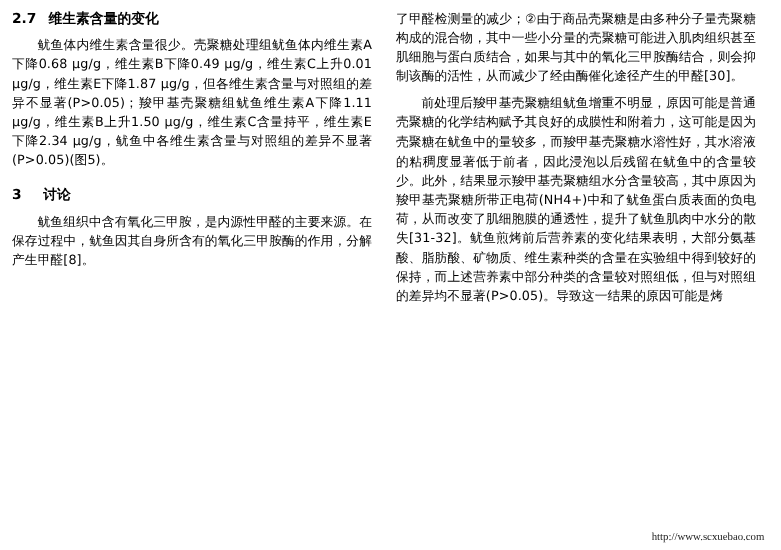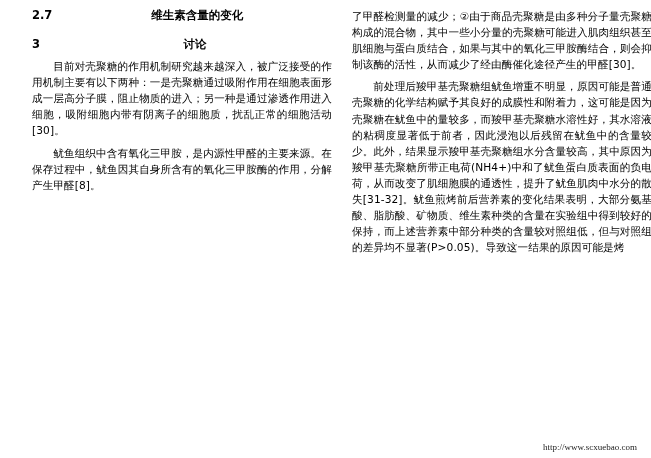--- a/index.html
+++ b/index.html
@@ -13,21 +13,21 @@
     font-family: "DejaVu Sans", "Liberation Sans", sans-serif;
     color: #000000;
     position: relative;
     overflow: hidden;
   }
   .page {
     position: relative;
     width: 651px;
     height: 458px;
     box-sizing: border-box;
-    padding: 8px 14px 0 32px;
+    padding: 8px 14px 0 10px;
   }
   .columns {
     display: flex;
     flex-direction: row;
     gap: 20px;
     align-items: flex-start;
   }
   .col {
     width: 300px;
     flex: 0 0 300px;
@@ -39,21 +39,20 @@
     font-weight: bold;
     margin: 0 0 6px 0;
     line-height: 1.35;
   }
   .sec-num {
     flex: 0 0 auto;
     margin-right: 10px;
   }
   .sec-title {
     flex: 1 1 auto;
-    text-align: center;
   }
   .sec-head.discussion .sec-num {
     margin-right: 18px;
   }
   p.body {
     font-size: 10.6px;
     line-height: 1.52;
     margin: 0 0 0 0;
     text-align: justify;
     text-justify: inter-ideograph;
@@ -84,29 +83,29 @@
 <div class="page">
   <div class="columns">
 
     <div class="col">
 
       <div class="sec-head">
         <span class="sec-num">2.7</span>
         <span class="sec-title">维生素含量的变化</span>
       </div>
 
+      <p class="body">鱿鱼体内维生素含量很少。壳聚糖处理组鱿鱼体内维生素A下降0.68 µg/g，维生素B下降0.49 µg/g，维生素C上升0.01 µg/g，维生素E下降1.87 µg/g，但各维生素含量与对照组的差异不显著(P&gt;0.05)；羧甲基壳聚糖组鱿鱼维生素A下降1.11 µg/g，维生素B上升1.50 µg/g，维生素C含量持平，维生素E下降2.34 µg/g，鱿鱼中各维生素含量与对照组的差异不显著(P&gt;0.05)(图5)。</p>
 
       <div class="sec-block">
         <div class="sec-head discussion">
           <span class="sec-num">3</span>
           <span class="sec-title">讨论</span>
         </div>
       </div>
 
-      <p class="body gap">目前对壳聚糖的作用机制研究越来越深入，被广泛接受的作用机制主要有以下两种：一是壳聚糖通过吸附作用在细胞表面形成一层高分子膜，阻止物质的进入；另一种是通过渗透作用进入细胞，吸附细胞内带有阴离子的细胞质，扰乱正常的细胞活动[30]。</p>
 
       <p class="body gap">鱿鱼组织中含有氧化三甲胺，是内源性甲醛的主要来源。在保存过程中，鱿鱼因其自身所含有的氧化三甲胺酶的作用，分解产生甲醛[8]。</p>
 
     </div>
 
     <div class="col">
 
       <p class="body cont">了甲醛检测量的减少；②由于商品壳聚糖是由多种分子量壳聚糖构成的混合物，其中一些小分量的壳聚糖可能进入肌肉组织甚至肌细胞与蛋白质结合，如果与其中的氧化三甲胺酶结合，则会抑制该酶的活性，从而减少了经由酶催化途径产生的甲醛[30]。</p>
 
       <p class="body gap">前处理后羧甲基壳聚糖组鱿鱼增重不明显，原因可能是普通壳聚糖的化学结构赋予其良好的成膜性和附着力，这可能是因为壳聚糖在鱿鱼中的量较多，而羧甲基壳聚糖水溶性好，其水溶液的粘稠度显著低于前者，因此浸泡以后残留在鱿鱼中的含量较少。此外，结果显示羧甲基壳聚糖组水分含量较高，其中原因为羧甲基壳聚糖所带正电荷(NH4+)中和了鱿鱼蛋白质表面的负电荷，从而改变了肌细胞膜的通透性，提升了鱿鱼肌肉中水分的散失[31-32]。鱿鱼煎烤前后营养素的变化结果表明，大部分氨基酸、脂肪酸、矿物质、维生素种类的含量在实验组中得到较好的保持，而上述营养素中部分种类的含量较对照组低，但与对照组的差异均不显著(P&gt;0.05)。导致这一结果的原因可能是烤</p>

